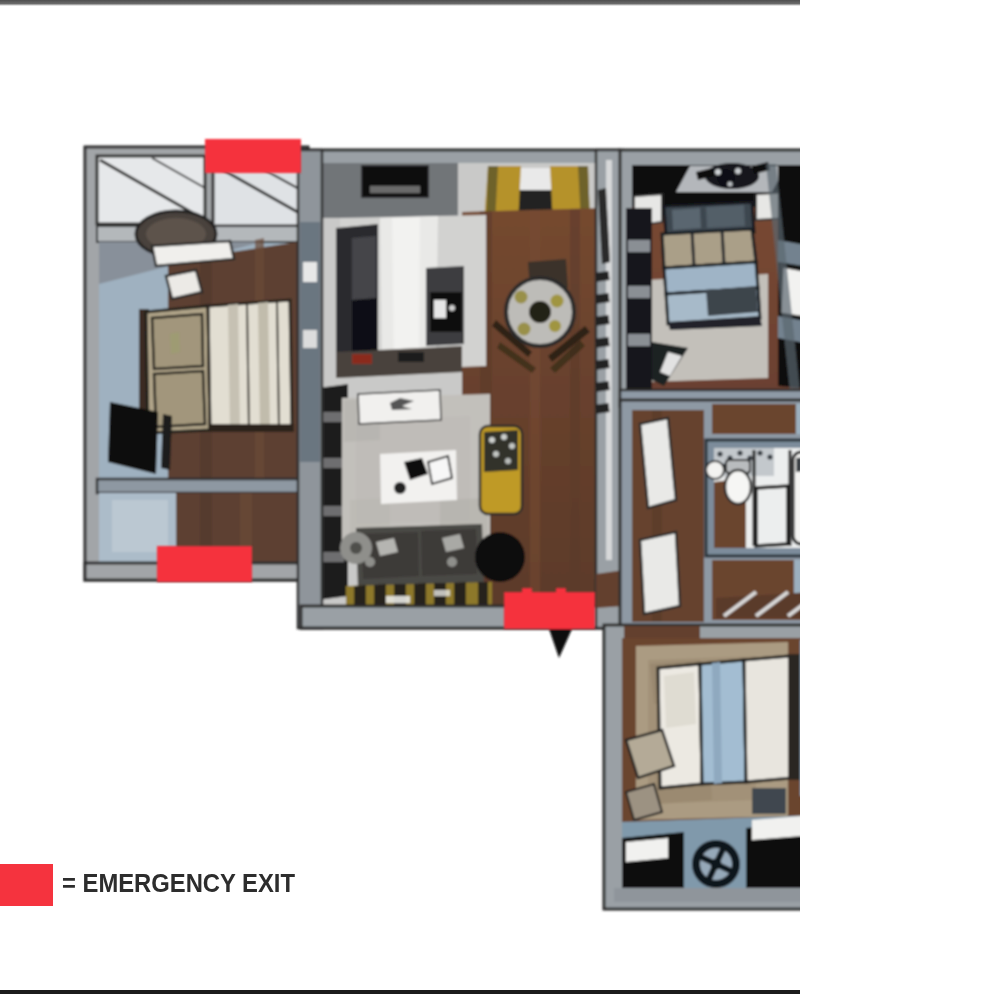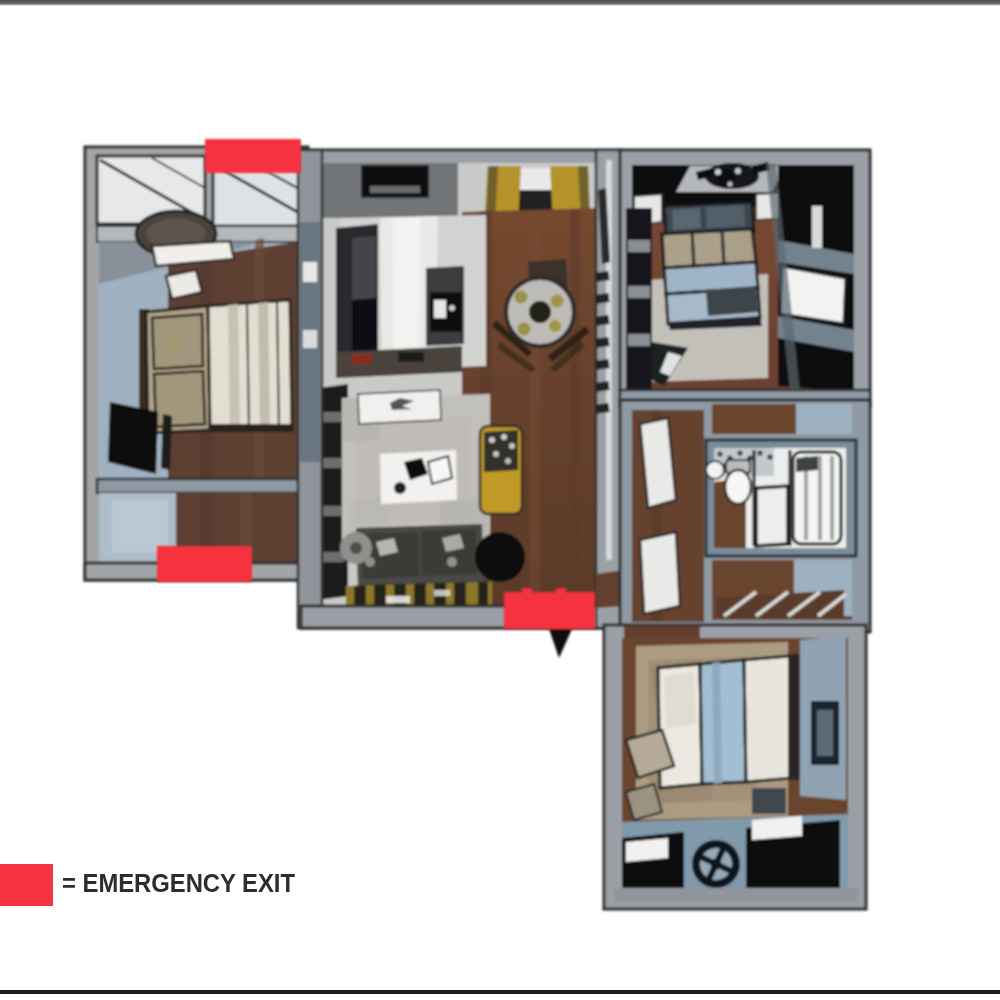--- a/index.html
+++ b/index.html
@@ -1,16 +1,16 @@
 <!DOCTYPE html>
 <html><head>
 <meta charset="utf-8">
 <style>
   html,body{margin:0;padding:0;background:#fff;}
-  #stage{position:relative;width:1000px;height:1000px;background:#5eead4;overflow:hidden;
+  #stage{position:relative;width:800px;height:1000px;background:#5eead4;overflow:hidden;
          font-family:"Liberation Sans", sans-serif;}
   svg{position:absolute;left:0;top:0;}
 </style>
 </head>
 <body>
 <div id="stage">
 <svg width="1000" height="1000" viewBox="0 0 1000 1000">
 <defs>
   <filter id="soft" x="-5%" y="-5%" width="110%" height="110%">
     <feGaussianBlur stdDeviation="1.0"></feGaussianBlur>

